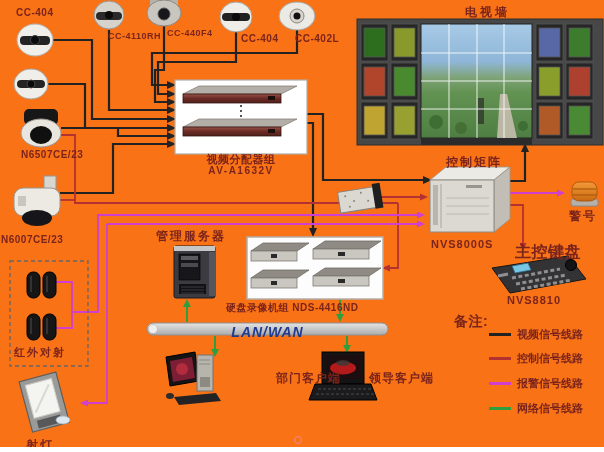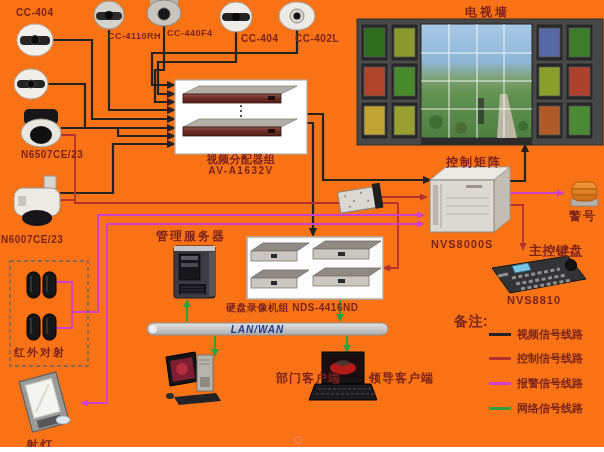--- a/index.html
+++ b/index.html
@@ -16,26 +16,26 @@
   #l-cc4110{left:108px;top:31px;font-size:9px;}
   #l-cc440{left:167px;top:28px;font-size:9px;}
   #l-cc404t{left:241px;top:33px;}
   #l-cc402{left:295px;top:33px;}
   #l-n6507{left:1px;top:149px;margin-left:20px;}
   #l-n6007{left:1px;top:234px;}
   #l-tvwall{left:430px;top:4px;width:80px;letter-spacing:3px;text-align:right;}
   #l-matrix{left:446px;top:154px;}
   #l-nvs8000{left:431px;top:238px;font-size:11px;letter-spacing:1px;}
   #l-horn{left:569px;top:208px;}
-  #l-kbd{left:529px;top:242px;font-size:13px;text-align:center;}
+  #l-kbd{left:515px;top:242px;font-size:16px;text-align:center;}
   #l-nvs8810{left:507px;top:294px;font-size:11px;letter-spacing:1px;text-align:right;}
   #l-server{left:156px;top:228px;}
   #l-dvr{left:226px;top:301px;font-size:10px;letter-spacing:.5px;}
-  #l-lanwan{left:137px;top:324px;width:241px;color:#1f3a8f;font-style:italic;
-            font-size:10px;letter-spacing:1px;text-align:center;}
+  #l-lanwan{left:147px;top:324px;width:241px;color:#1f3a8f;font-style:italic;
+            font-size:14px;letter-spacing:1px;text-align:center;}
   #l-ir{left:14px;top:345px;font-size:11px;letter-spacing:2px;}
   #l-spot{left:26px;top:437px;}
   #l-dept{left:228px;top:370px;letter-spacing:1px;margin-left:48px;}
   #l-leader{left:369px;top:370px;letter-spacing:1px;}
   #l-note{left:454px;top:313px;font-size:14px;}
   .leg-row{position:absolute;left:489px;z-index:3;display:flex;align-items:center;gap:6px;
            font-weight:bold;font-size:11px;color:#7b241c;white-space:nowrap;}
   .leg-dash{display:inline-block;width:22px;height:2.5px;}
   #leg-0{top:327px;} #leg-1{top:351px;} #leg-2{top:376px;} #leg-3{top:401px;}
   #pink-mark{position:absolute;left:294px;top:436px;width:6px;height:6px;border:1.5px solid #e88;

